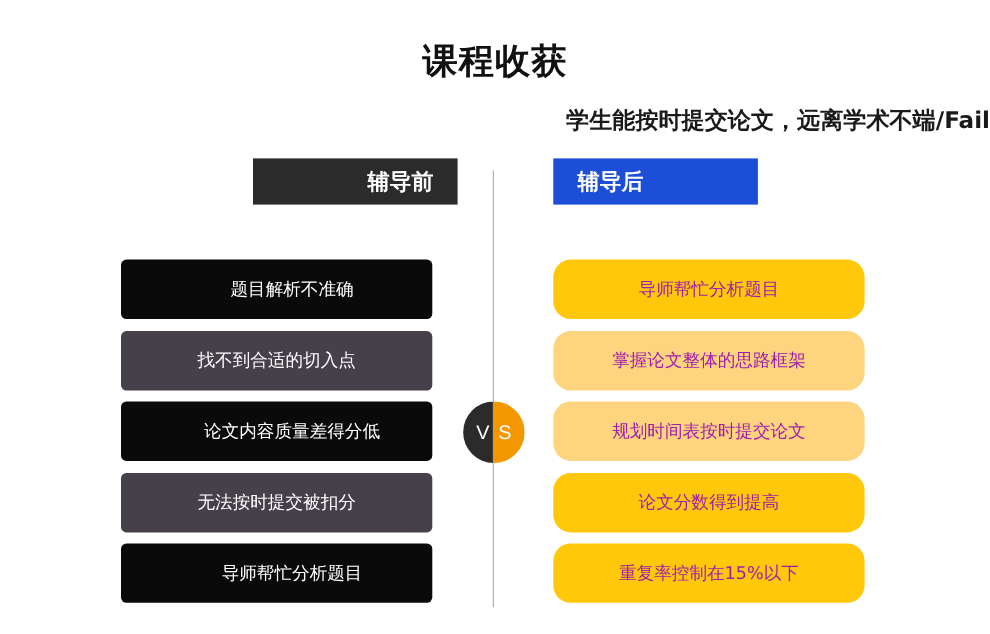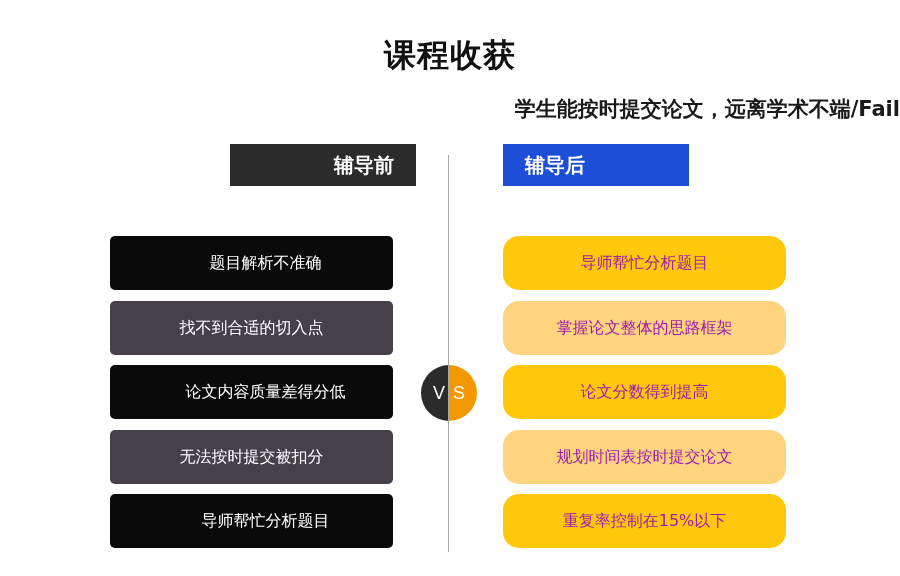--- a/index.html
+++ b/index.html
@@ -78,16 +78,16 @@
   <div class="item dark">题目解析不准确</div>
   <div class="item gray">找不到合适的切入点</div>
   <div class="item dark">论文内容质量差得分低</div>
   <div class="item gray">无法按时提交被扣分</div>
   <div class="item dark">导师帮忙分析题目</div>
 </div>
 
 <div class="col right">
   <div class="item yellow">导师帮忙分析题目</div>
   <div class="item light">掌握论文整体的思路框架</div>
+  <div class="item light">规划时间表按时提交论文</div>
   <div class="item yellow">论文分数得到提高</div>
-  <div class="item light">规划时间表按时提交论文</div>
   <div class="item yellow">重复率控制在15%以下</div>
 </div>
 
 </body></html>

